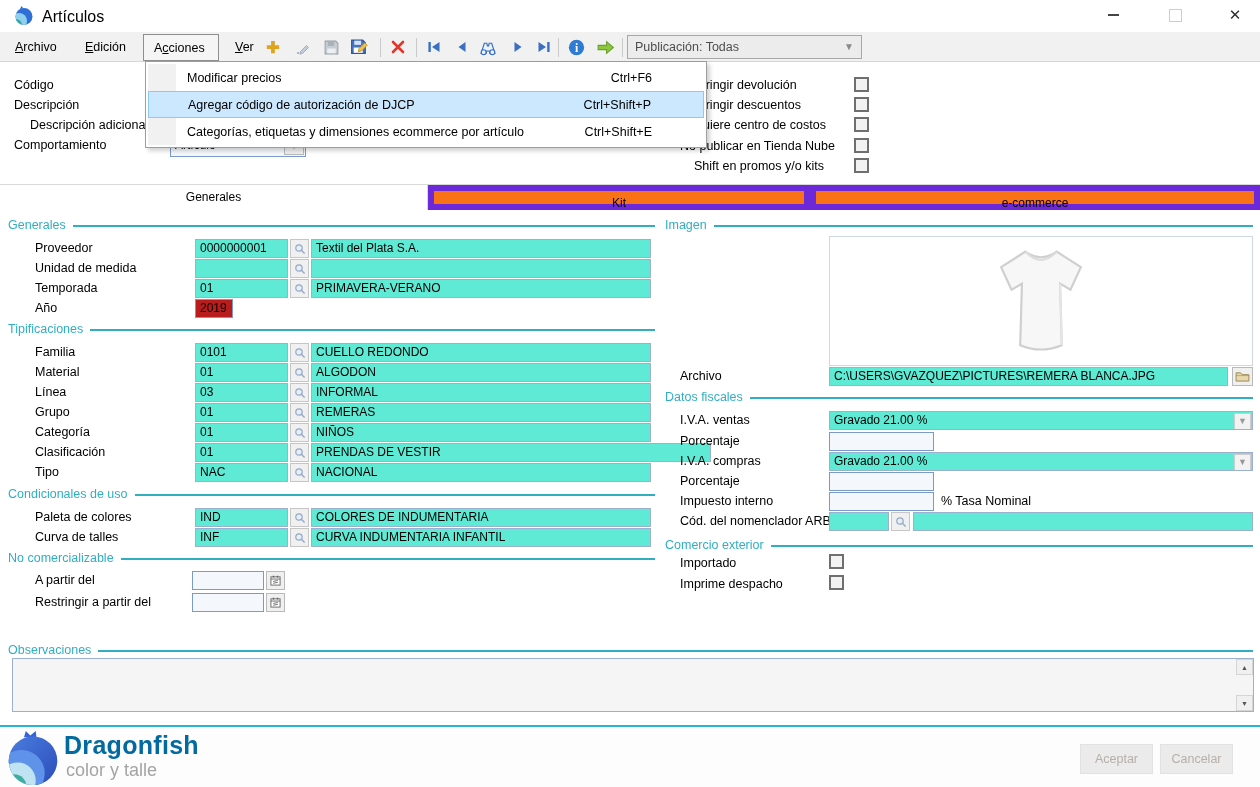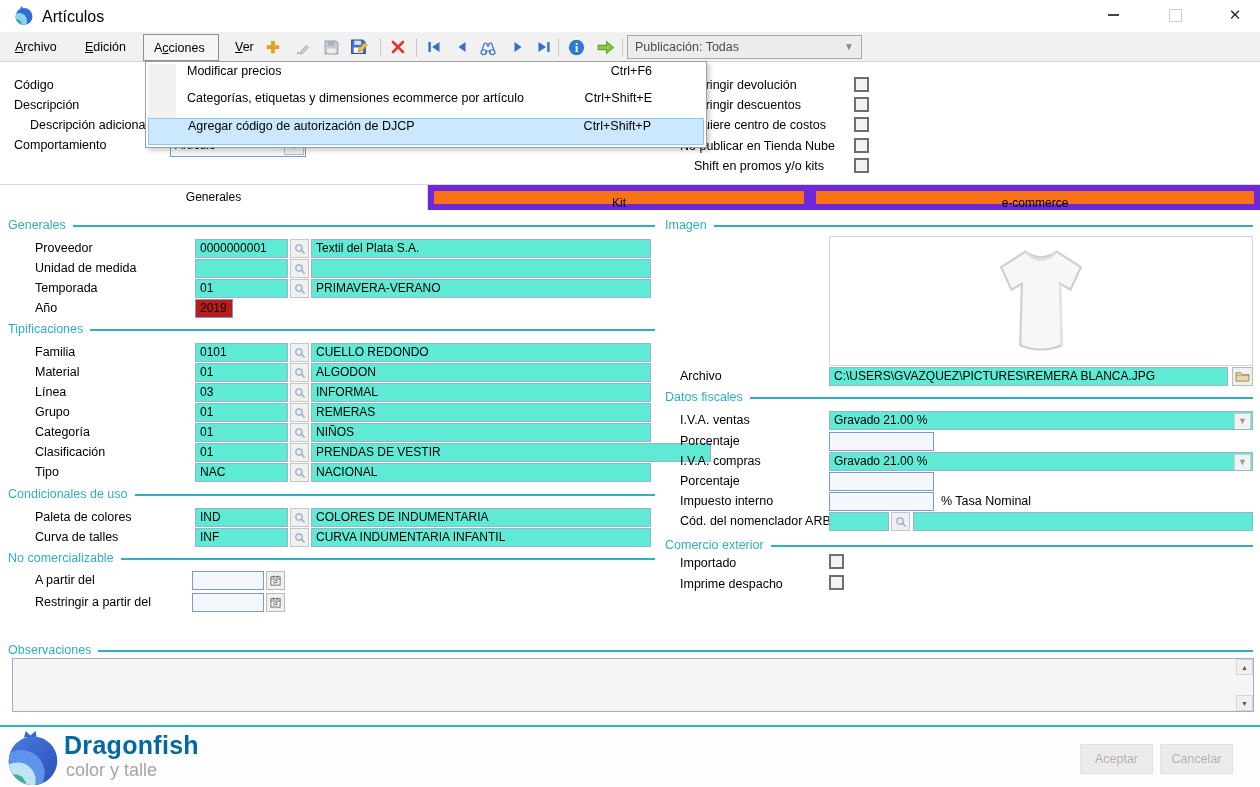--- a/index.html
+++ b/index.html
@@ -13,21 +13,21 @@
   .bar{position:absolute;left:0;top:32px;width:1260px;height:30px;background:#f1f1f1;border-bottom:1px solid #d6d6d6;box-sizing:border-box}
   .menu{position:absolute;top:34px;height:26px;line-height:26px;padding:0 9px;font-size:12.5px}
   .menu-open{position:absolute;top:34px;height:27px;line-height:27px;padding:0 10px;font-size:12.5px;background:#f5f5f5;border:1px solid #8f8f8f;box-sizing:border-box;z-index:61}
   .mn{text-decoration:underline}
   .tb{position:absolute;top:35px;width:24px;height:24px;display:flex;align-items:center;justify-content:center}
   .tbsep{position:absolute;top:38px;width:1px;height:19px;background:#c9c9c9}
   .pubcombo{position:absolute;left:627px;top:35px;width:235px;height:24px;background:#ececec;border:1px solid #a8a8a8;box-sizing:border-box;font-size:12.5px;color:#4d4d4d;line-height:22px;padding-left:7px}
   .pubcombo .dd{position:absolute;right:7px;top:0;color:#8a8a8a;font-size:10px}
   
   .ctxmenu{position:absolute;left:145px;top:61px;width:562px;background:#fff;border:1px solid #9e9e9e;padding:2px;box-sizing:border-box;z-index:60;box-shadow:3px 3px 4px rgba(0,0,0,.18)}
-  .mitem{height:27px;display:flex;padding-left:39px;padding-right:6px;font-size:12.5px;background:linear-gradient(to right,#f1f1f1 0,#f1f1f1 28px,#ffffff 28px);box-sizing:border-box}
+  .mitem{height:27px;display:flex;align-items:center;padding-left:39px;padding-right:6px;font-size:12.5px;background:linear-gradient(to right,#f1f1f1 0,#f1f1f1 28px,#ffffff 28px);box-sizing:border-box}
   .mitem.hl{background:#cce8ff;border:1px solid #8ec9f0}
   .mi-short{margin-left:auto;margin-right:46px}
   
   .rowlabel{position:absolute;white-space:nowrap}
   .fld{position:absolute;height:19px;background:#5eead4;border:1px solid #9cb1cf;box-sizing:border-box;font-size:12px;line-height:17px;padding:0 4px;white-space:nowrap;overflow:hidden}
   .fld.white{background:#b91c1c;border-color:#7a9ac8}
   .fld.datef{background:#f4f7fb;border-color:#7a9ac8}
   .magbtn{position:absolute;width:19px;height:19px;background:#f0f0f0;border:1px solid #c6c6c6;box-sizing:border-box;display:flex;align-items:center;justify-content:center}
   .smbtn{position:absolute;width:19px;height:19px;background:#f0f0f0;border:1px solid #b9b9b9;box-sizing:border-box;display:flex;align-items:center;justify-content:center}
   .ddbtn{position:absolute;width:17px;height:17px;top:1px;right:1px;background:#f2f2f2;border:1px solid #cdcdcd;box-sizing:border-box;color:#999;font-size:9px;display:flex;align-items:center;justify-content:center}
@@ -185,27 +185,27 @@
 <div class="cblabel" style="left:680px;top:139px">No publicar en Tienda Nube</div>
 <div class="cb" style="left:854px;top:138px"></div>
 <div class="cblabel" style="left:694px;top:159px">Shift en promos y/o kits</div>
 <div class="cb" style="left:854px;top:158px"></div>
 
 <div class="ctxmenu">
   <div class="mitem">
     <span>Modificar precios</span>
     <span class="mi-short">Ctrl+F6</span>
   </div>
+  <div class="mitem hl">
+    <span>Agregar código de autorización de DJCP</span>
+    <span class="mi-short">Ctrl+Shift+P</span>
+  </div>
   <div class="mitem">
     <span>Categorías, etiquetas y dimensiones ecommerce por artículo</span>
     <span class="mi-short">Ctrl+Shift+E</span>
-  </div>
-  <div class="mitem hl">
-    <span>Agregar código de autorización de DJCP</span>
-    <span class="mi-short">Ctrl+Shift+P</span>
   </div>
 </div>
 
 <div class="tabline"></div>
 <div class="tab active" style="left:0;width:428px">Generales</div>
 <div class="tab inactive" style="left:428px;width:382px">Kit</div>
 <div class="tab inactive" style="left:810px;width:450px">e-commerce</div>
 
 <div class="sechdr" style="left:8px;top:218px;width:647px">
     <span>Generales</span>

